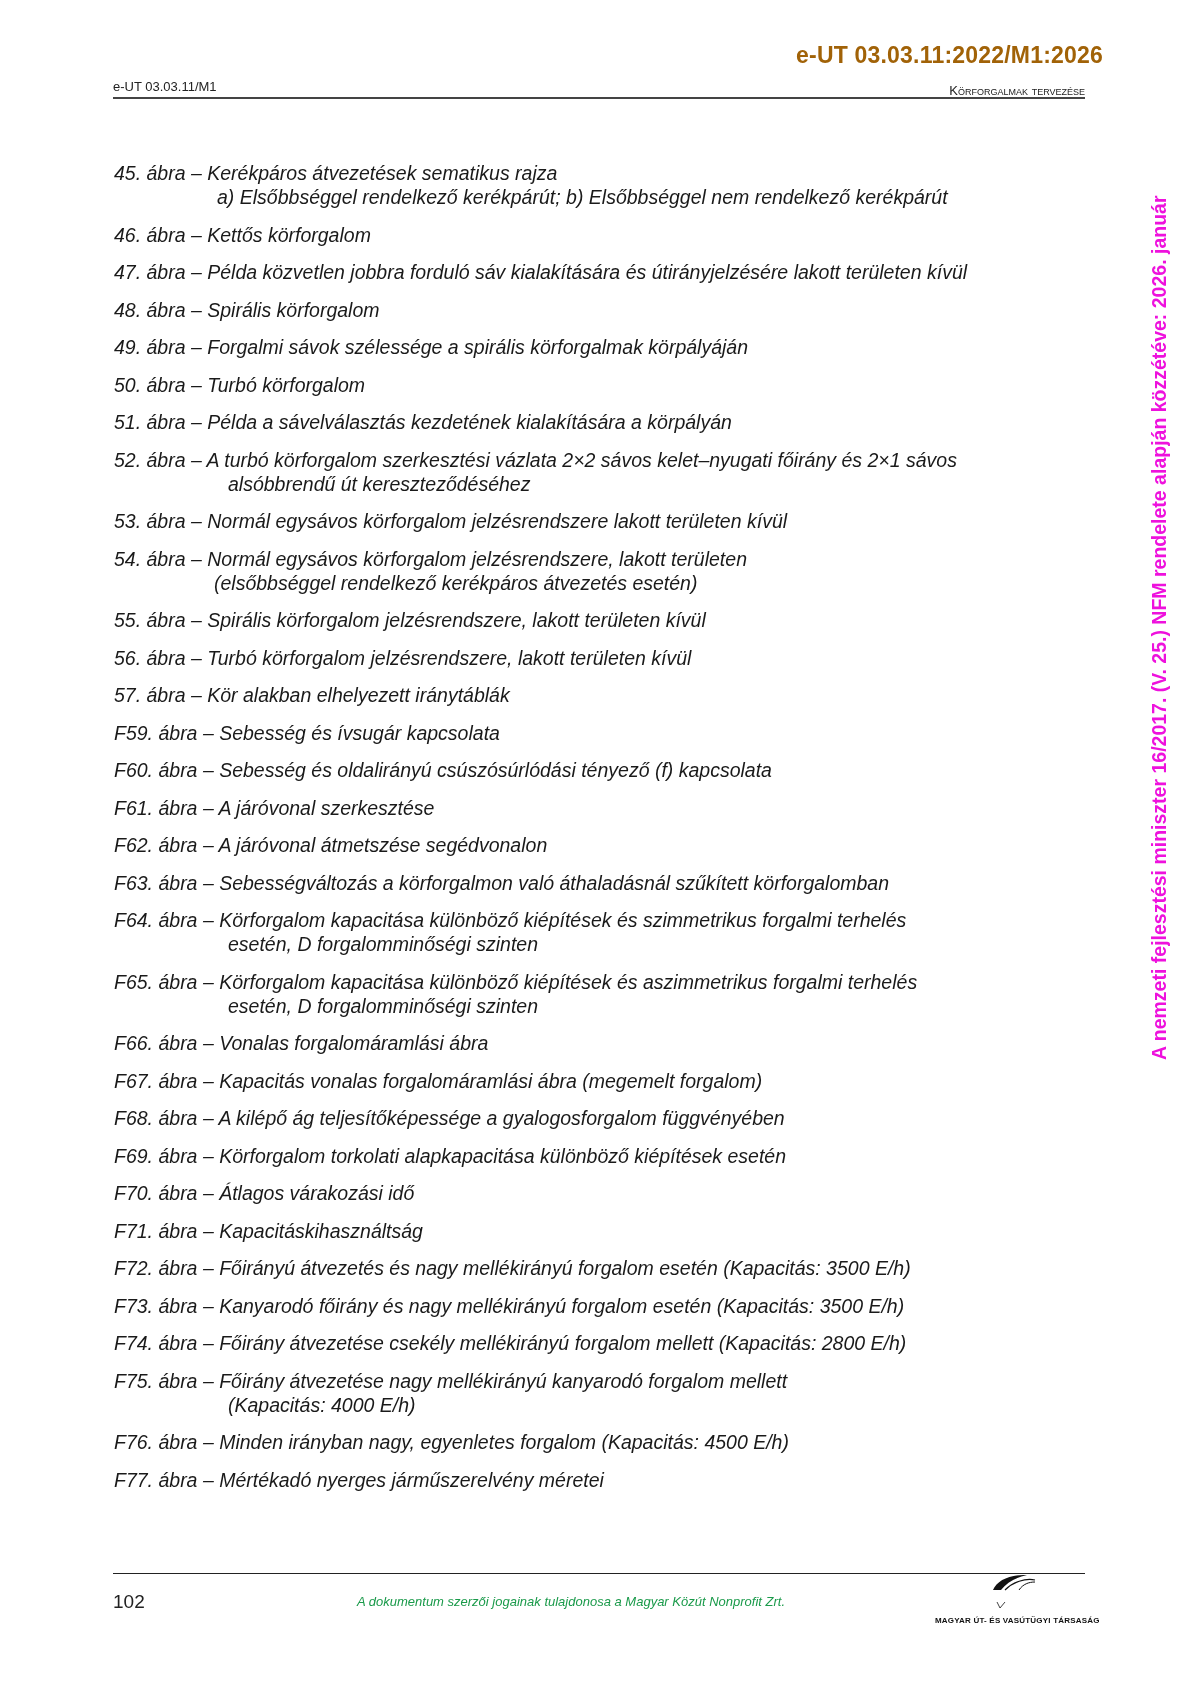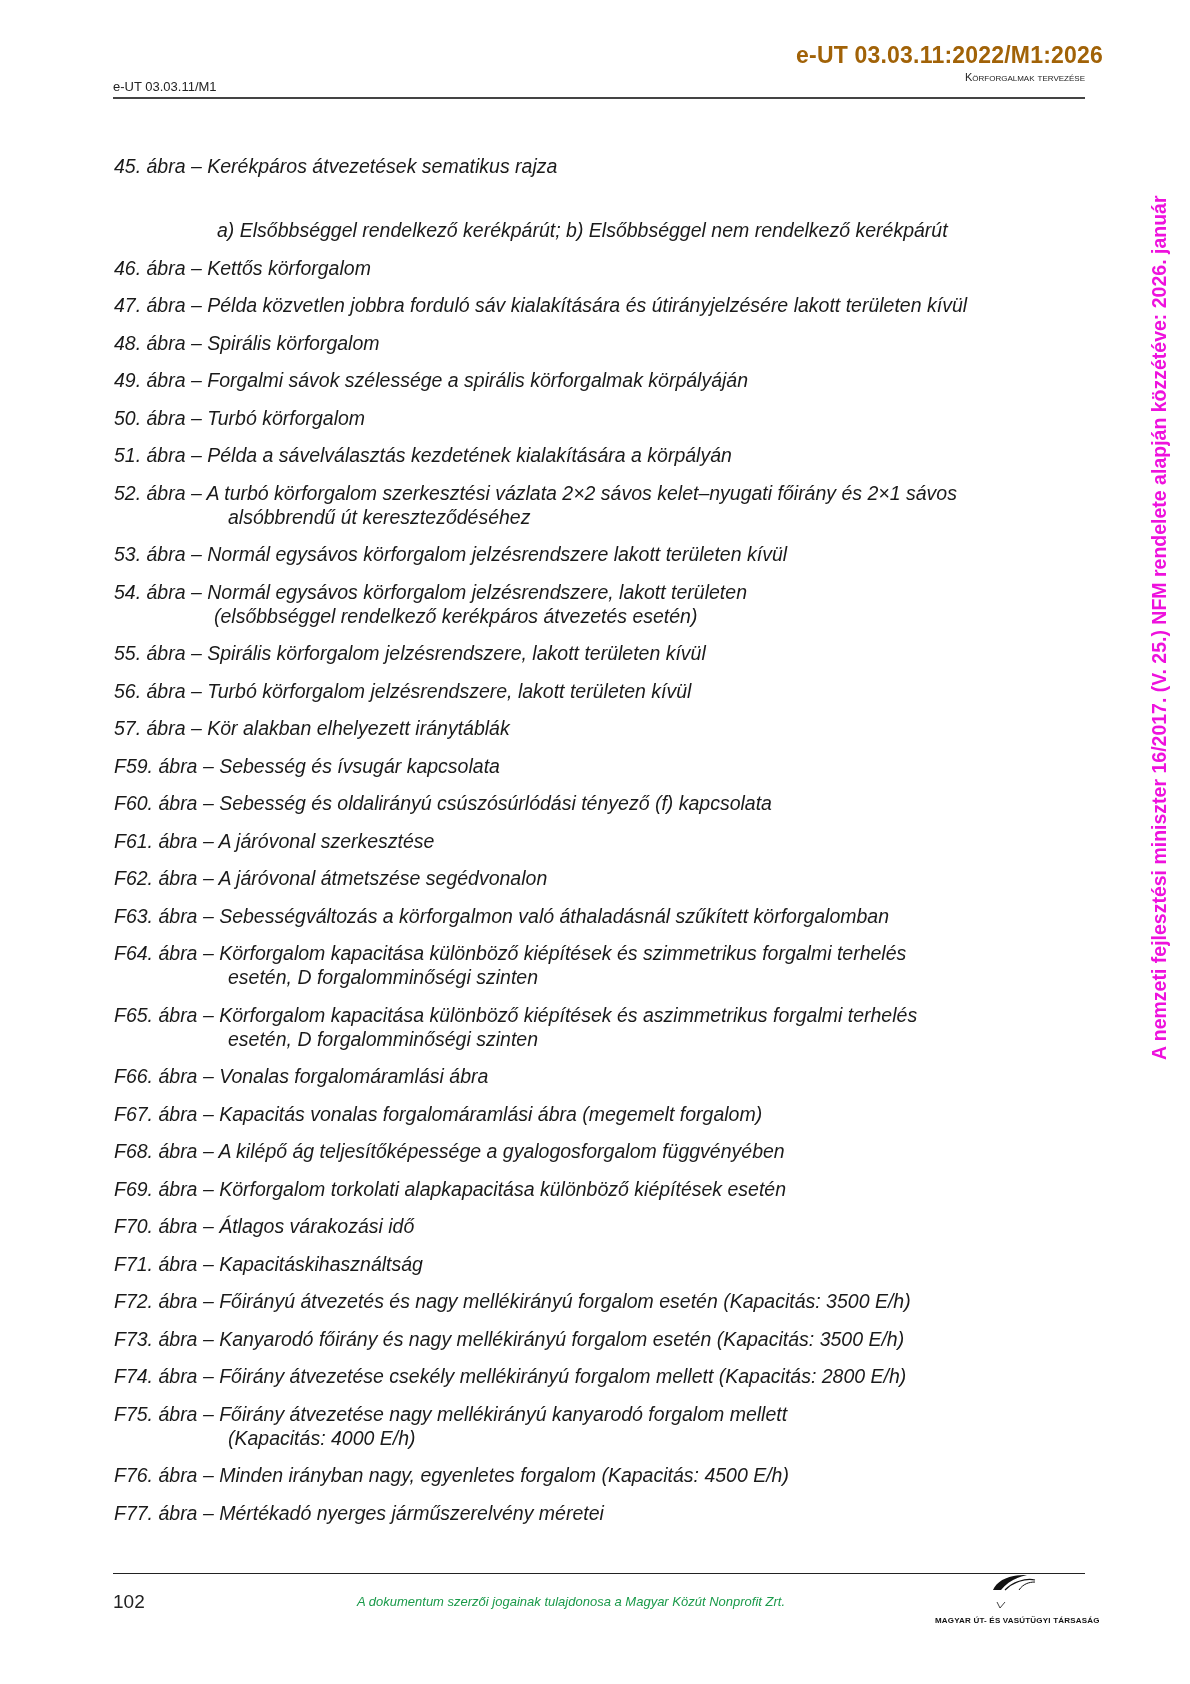--- a/index.html
+++ b/index.html
@@ -10,36 +10,36 @@
     .hdr-code {
       position: absolute; right: 87px; top: 42px;
       font-size: 23px; font-weight: bold; color: #a16207;
       letter-spacing: 0.2px;
     }
     .hdr-left {
       position: absolute; left: 113px; top: 79px;
       font-size: 13px; color: #222;
     }
     .hdr-right {
-      position: absolute; right: 105px; top: 71px;
-      font-size: 11px; color: #222; font-variant: small-caps; margin-left: 37px;
+      position: absolute; right: 105px; top: 83px;
+      font-size: 13px; color: #222; font-variant: small-caps; margin-left: 37px;
     }
     .hdr-rule {
       position: absolute; left: 113px; width: 972px; top: 97px;
       height: 2px; background: #444;
     }
     .list {
-      position: absolute; left: 114px; top: 154px; width: 975px;
+      position: absolute; left: 114px; top: 161px; width: 975px;
     }
     .item {
       font-style: italic; font-size: 19.5px; line-height: 24px;
       color: #1a1a1a; margin-bottom: 13.5px; white-space: nowrap;
     }
     .item .cont { display: block; padding-left: 114px; }
-    .item .cont.small { padding-left: 103px; margin-top: 40px; }
+    .item .cont.small { padding-left: 103px; }
     .item .cont.xs { padding-left: 100px; }
     .side {
       position: absolute; left: 1148px; top: 1060px;
       transform-origin: 0 0; transform: rotate(-90deg);
       white-space: nowrap; font-weight: bold; font-size: 19.5px;
       color: #ee11dd;
     }
     .ftr-rule {
       position: absolute; left: 113px; width: 972px; top: 1573px;
       height: 1px; background: #222;

